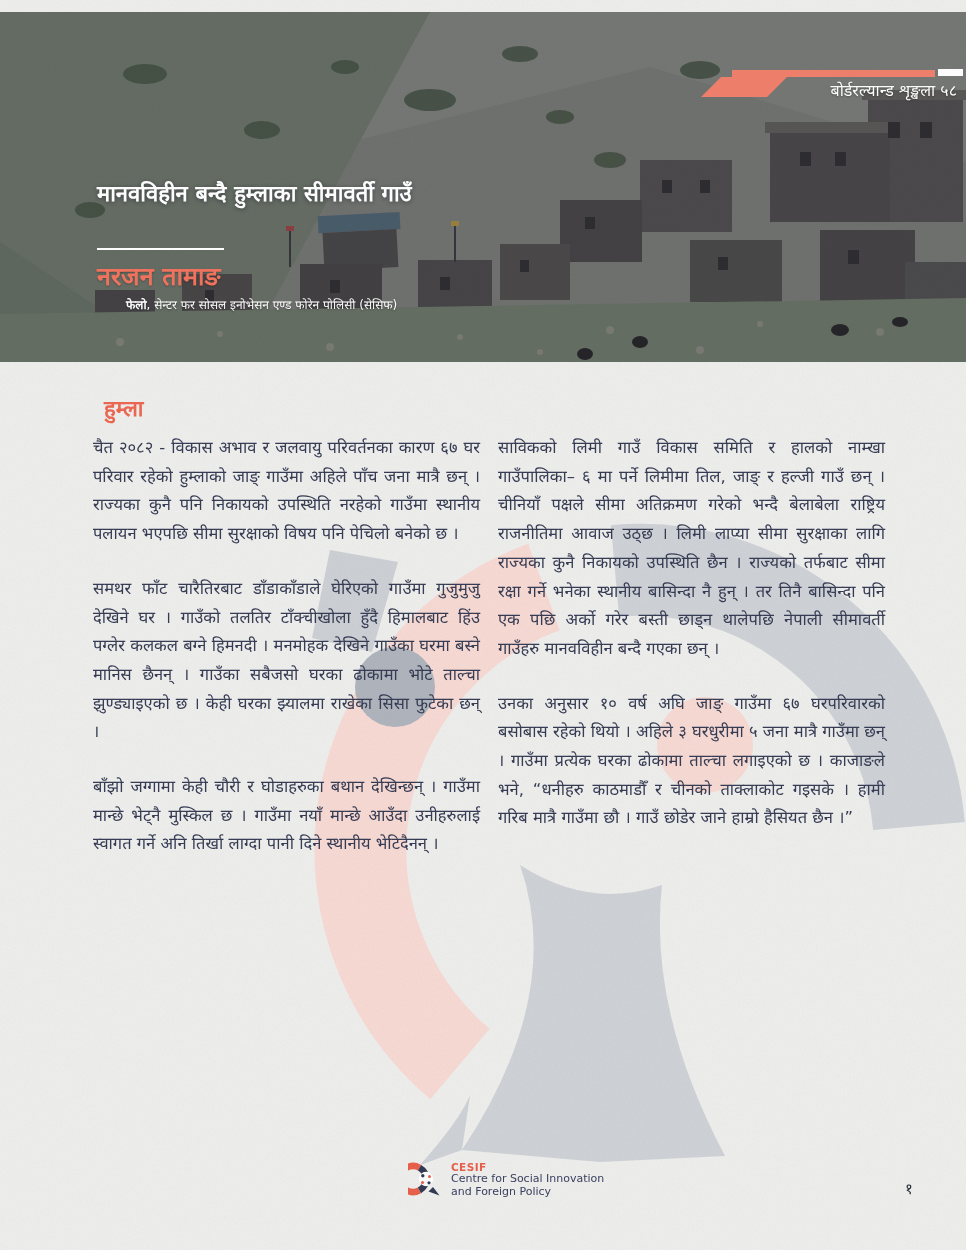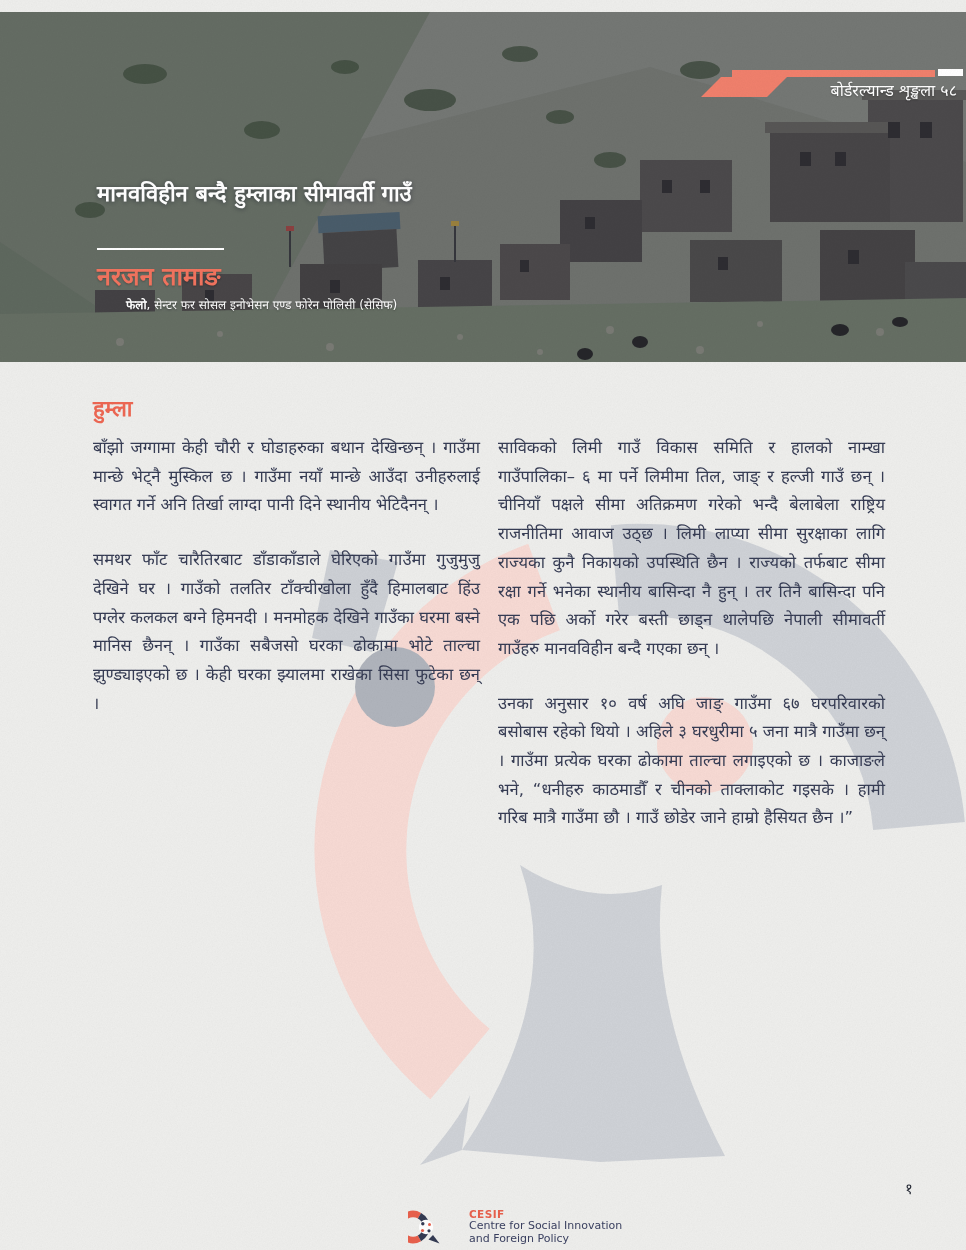--- a/index.html
+++ b/index.html
@@ -19,32 +19,32 @@
   .banner-label{position:absolute;top:11px;right:9px;color:#ffffff;font-size:16px;white-space:nowrap;text-shadow:0 1px 2px rgba(0,0,0,.3);}
   
   .hero-title{position:absolute;left:97px;top:165px;width:780px;color:#ffffff;font-size:22px;font-weight:700;z-index:3;text-shadow:0 1px 4px rgba(20,22,40,.45);}
   .author-rule{position:absolute;left:97px;top:236px;width:127px;height:2px;background:#ffffff;z-index:3;}
   .author-name{position:absolute;left:97px;top:246px;color:#f2735e;font-size:25px;font-weight:700;z-index:3;text-shadow:0 1px 2px rgba(0,0,0,.25);}
   .affiliation{position:absolute;left:97px;top:284px;color:#ffffff;font-size:12px;z-index:3;text-shadow:0 1px 2px rgba(0,0,0,.35);margin-left:29px;}
   .affiliation b{font-weight:700;}
   
   .content{position:absolute;top:350px;left:0;width:966px;height:900px;}
   .watermark{position:absolute;top:0;left:0;z-index:1;pointer-events:none;}
-  .section-heading{position:absolute;left:93px;top:42px;color:#ed6753;font-size:22px;font-weight:700;z-index:2;}
+  .section-heading{position:absolute;left:104px;top:42px;color:#ed6753;font-size:22px;font-weight:700;z-index:2;}
   .cols{position:absolute;left:93px;top:84px;width:792px;display:flex;gap:18px;z-index:2;}
   .col{width:387px;color:#363c54;font-size:16.5px;line-height:1.74;text-align:justify;}
   .col p{margin:0 0 26px 0;}
   .lead-quote{font-weight:600;font-size:17px;}
   .quote-mark{
     font-family:"DejaVu Serif","Liberation Serif",serif;
     font-size:58px;line-height:0;color:#333a52;
     vertical-align:-20px;margin-right:2px;font-weight:700;
   }
   
-  .footer-logo{position:absolute;left:408px;top:1208px;display:flex;align-items:flex-end;gap:25px;z-index:2;}
+  .footer-logo{position:absolute;left:408px;top:1161px;display:flex;align-items:flex-start;gap:7px;z-index:2;}
   .logo-text{display:flex;flex-direction:column;line-height:1.15;}
   .logo-acronym{color:#e8604c;font-weight:700;font-size:10.5px;letter-spacing:.4px;}
   .logo-line{color:#3b4161;font-size:11px;}
   .page-number{position:absolute;left:905px;top:1178px;color:#1f2430;font-size:15px;z-index:2;}
   
   .noise{position:absolute;inset:0;z-index:9;pointer-events:none;mix-blend-mode:multiply;opacity:.85;}
 </style>
 </head>
 <body>
 
@@ -161,22 +161,23 @@
       <circle cx="395" cy="337" r="40" fill="#b0b4bc"></circle>
       <circle cx="705" cy="395" r="48" fill="#f7dad4"></circle>
       <path d="M 520 515 Q 565 645 462 800 L 600 812 L 725 806 Q 648 660 662 535 Q 590 560 520 515 Z" fill="#cfd2d7"></path>
       <path d="M 462 800 L 420 815 Q 460 770 470 745 Z" fill="#cfd2d7"></path>
     </svg>
 
     <div class="section-heading">हुम्ला</div>
 
     <div class="cols">
       <div class="col">
+        <p>चैत २०८२ - विकास अभाव र जलवायु परिवर्तनका कारण ६७ घर परिवार रहेको हुम्लाको जाङ् गाउँमा अहिले पाँच जना मात्रै छन् । राज्यका कुनै पनि निकायको उपस्थिति नरहेको गाउँमा स्थानीय पलायन भएपछि सीमा सुरक्षाको विषय पनि पेचिलो बनेको छ ।</p>
+        <p>समथर फाँट चारैतिरबाट डाँडाकाँडाले घेरिएको गाउँमा गुजुमुजु देखिने घर । गाउँको तलतिर टाँक्चीखोला हुँदै हिमालबाट हिंउ पग्लेर कलकल बग्ने हिमनदी । मनमोहक देखिने गाउँका घरमा बस्ने मानिस छैनन् । गाउँका सबैजसो घरका ढोकामा भोटे ताल्चा झुण्ड्याइएको छ । केही घरका झ्यालमा राखेका सिसा फुटेका छन् ।</p>
         <p>बाँझो जग्गामा केही चौरी र घोडाहरुका बथान देखिन्छन् । गाउँमा मान्छे भेट्नै मुस्किल छ । गाउँमा नयाँ मान्छे आउँदा उनीहरुलाई स्वागत गर्ने अनि तिर्खा लाग्दा पानी दिने स्थानीय भेटिदैनन् ।</p>
-        <p>समथर फाँट चारैतिरबाट डाँडाकाँडाले घेरिएको गाउँमा गुजुमुजु देखिने घर । गाउँको तलतिर टाँक्चीखोला हुँदै हिमालबाट हिंउ पग्लेर कलकल बग्ने हिमनदी । मनमोहक देखिने गाउँका घरमा बस्ने मानिस छैनन् । गाउँका सबैजसो घरका ढोकामा भोटे ताल्चा झुण्ड्याइएको छ । केही घरका झ्यालमा राखेका सिसा फुटेका छन् ।</p>
       </div>
       <div class="col">
         <p>साविकको लिमी गाउँ विकास समिति र हालको नाम्खा गाउँपालिका– ६ मा पर्ने लिमीमा तिल, जाङ् र हल्जी गाउँ छन् । चीनियाँ पक्षले सीमा अतिक्रमण गरेको भन्दै बेलाबेला राष्ट्रिय राजनीतिमा आवाज उठ्छ । लिमी लाप्या सीमा सुरक्षाका लागि राज्यका कुनै निकायको उपस्थिति छैन । राज्यको तर्फबाट सीमा रक्षा गर्ने भनेका स्थानीय बासिन्दा नै हुन् । तर तिनै बासिन्दा पनि एक पछि अर्को गरेर बस्ती छाड्न थालेपछि नेपाली सीमावर्ती गाउँहरु मानवविहीन बन्दै गएका छन् ।</p>
         <p>उनका अनुसार १० वर्ष अघि जाङ् गाउँमा ६७ घरपरिवारको बसोबास रहेको थियो । अहिले ३ घरधुरीमा ५ जना मात्रै गाउँमा छन् । गाउँमा प्रत्येक घरका ढोकामा ताल्चा लगाइएको छ । काजाङले भने, “धनीहरु काठमाडौँ र चीनको ताक्लाकोट गइसके । हामी गरिब मात्रै गाउँमा छौ । गाउँ छोडेर जाने हाम्रो हैसियत छैन ।”</p>
       </div>
     </div>
   </div>
 
   <div class="footer-logo">
     <svg width="36" height="36" viewBox="0 0 36 36">

